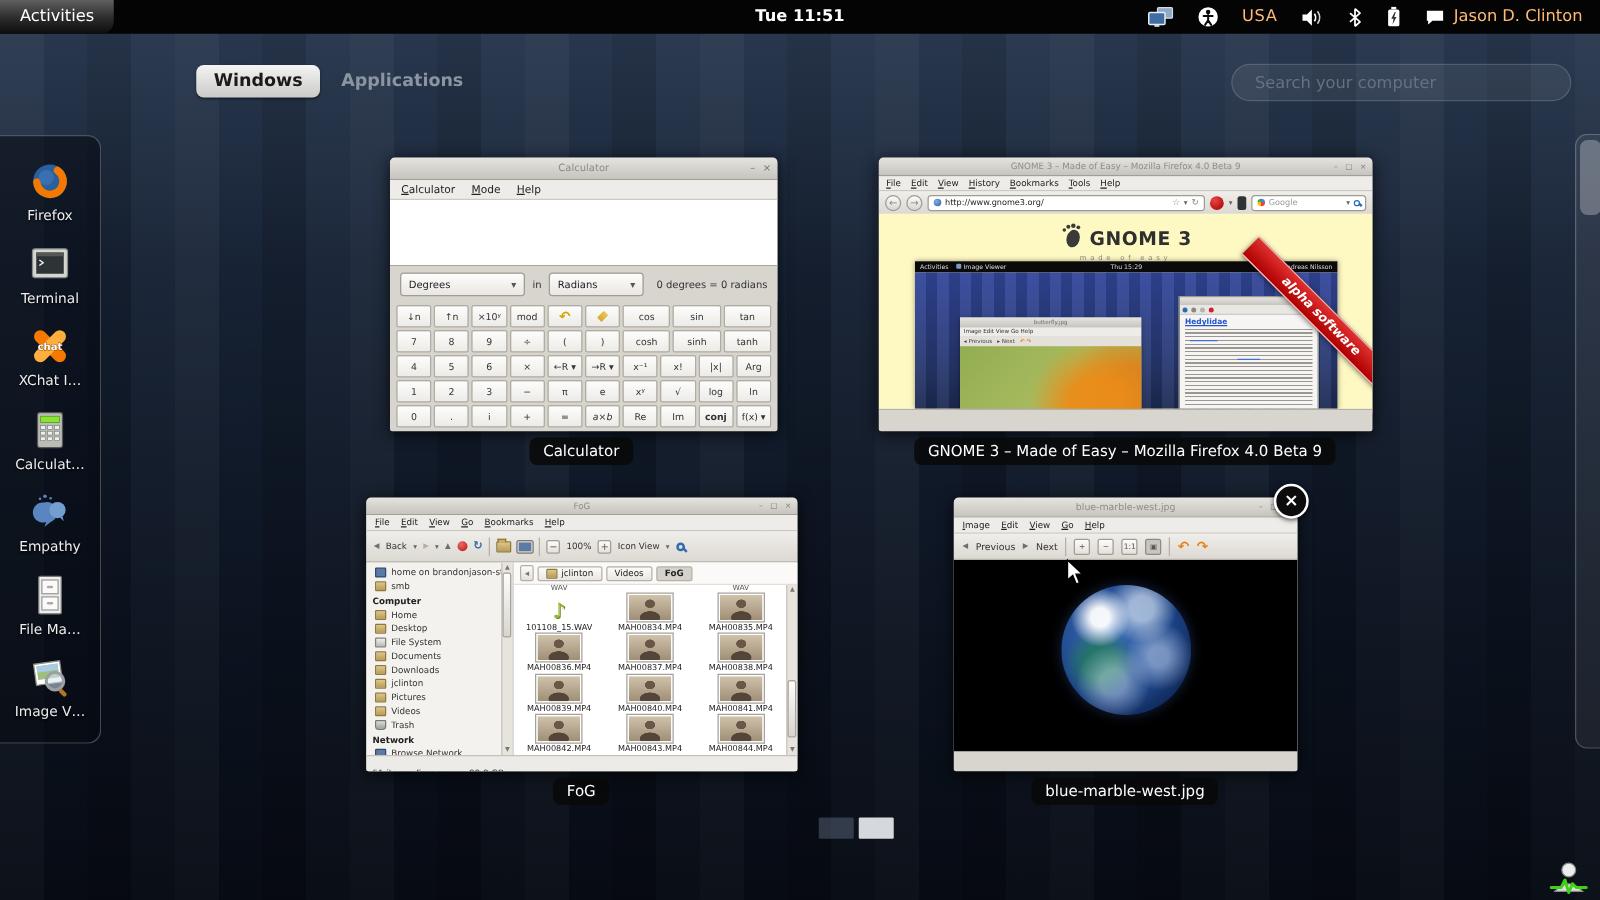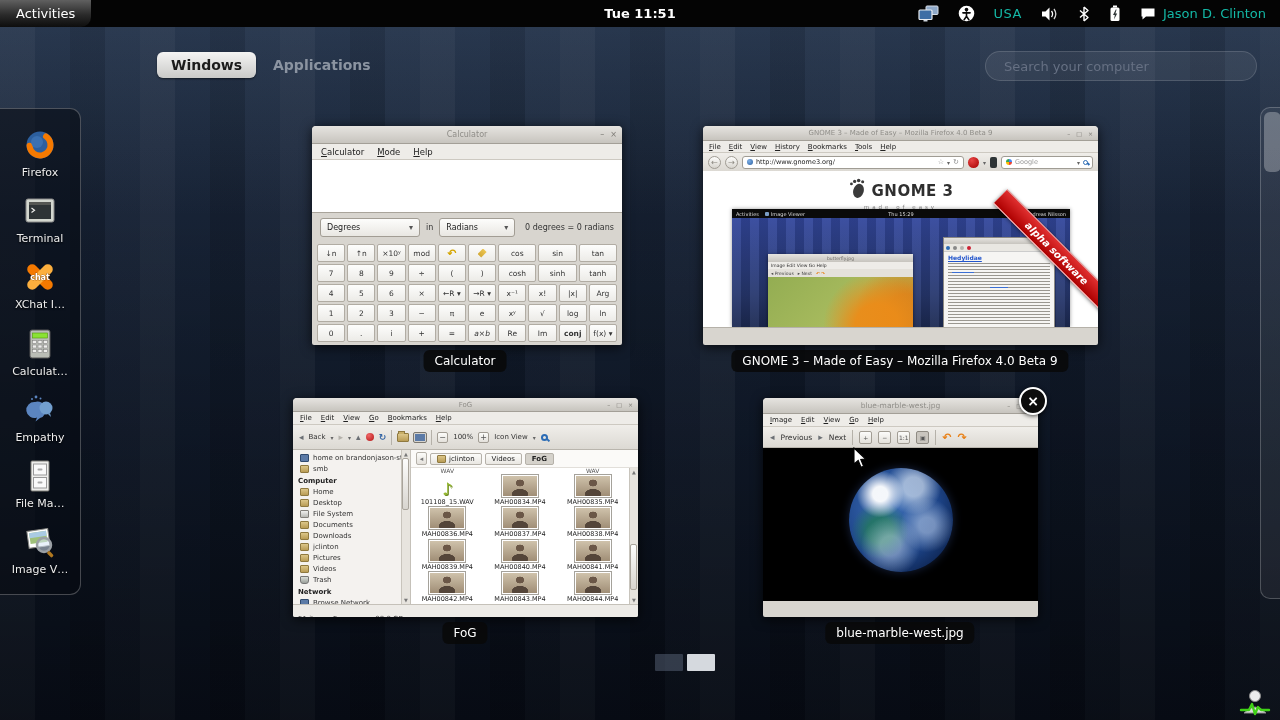--- a/index.html
+++ b/index.html
@@ -11,21 +11,21 @@
     background:
       linear-gradient(180deg, rgba(90,115,150,.22), rgba(10,16,28,0) 30%, rgba(0,0,0,.38) 100%),
       repeating-linear-gradient(90deg, rgba(255,255,255,.045) 0 35px, rgba(255,255,255,0) 35px 70px, rgba(0,0,0,.14) 70px 105px, rgba(255,255,255,.02) 105px 140px),
       linear-gradient(180deg,#1d2a3e,#111b2c 60%,#0b1220);}
 
   
   .topbar{position:absolute;left:0;top:0;width:1280px;height:27px;background:#040404;display:flex;align-items:center;z-index:50;}
   .activities-btn{height:27px;padding:0 16px;display:flex;align-items:center;color:#fff;font-size:13px;
     background:linear-gradient(#606060,#2a2a2a 55%,#0d0d0d);border-radius:0 0 10px 0;cursor:default;}
   .clock{position:absolute;left:50%;transform:translateX(-50%);color:#fff;font-weight:bold;font-size:13px;}
-  .status-area{margin-left:auto;display:flex;align-items:center;gap:19px;padding-right:14px;color:#14b8a6;font-size:13px;}
+  .status-area{margin-left:auto;display:flex;align-items:center;gap:19px;padding-right:14px;color:#fdba74;font-size:13px;}
   .status-area svg{display:block;}
   .kbd-layout{letter-spacing:.5px;}
   .user-item{display:flex;align-items:center;gap:7px;}
 
   
   .tab-windows{position:absolute;left:157px;top:52px;background:linear-gradient(#f4f4f3,#cacac8);color:#1b1b1b;
     font-weight:bold;font-size:14px;padding:5px 14px;border-radius:6px;box-shadow:0 1px 2px rgba(0,0,0,.5);}
   .tab-apps{position:absolute;left:273px;top:57px;color:#8b94a1;font-weight:bold;font-size:14px;}
   .search-box{position:absolute;left:985px;top:51px;width:272px;height:30px;border-radius:15px;
     background:rgba(255,255,255,.07);border:1px solid rgba(255,255,255,.14);}
@@ -101,21 +101,21 @@
   .abp-icon{width:11px;height:11px;border-radius:50%;background:radial-gradient(circle at 35% 30%,#e84444,#a40000);flex:none;}
   .ext-icon{width:7px;height:11px;background:#2e3436;border-radius:2px;flex:none;}
   .tiny-caret{color:#666;font-size:6px;}
   .tiny-caret::before{content:"▾";}
   .search-field{width:92px;height:13px;background:#fff;border:1px solid #a09c94;border-radius:3px;display:flex;
     align-items:center;gap:3px;padding:0 4px;font-size:6.5px;color:#999;flex:none;}
   .g-icon{width:6px;height:6px;border-radius:50%;flex:none;
     background:conic-gradient(#4285f4 0 25%,#ea4335 0 50%,#fbbc05 0 75%,#34a853 0);}
   .mini-mag{width:5px;height:5px;border:1.5px solid #2c6cb5;border-radius:50%;position:relative;flex:none;}
   .mini-mag::after{content:"";position:absolute;width:3px;height:1.5px;background:#2c6cb5;right:-3px;bottom:-1px;transform:rotate(45deg);}
-  .ff-content{position:relative;height:156px;background:#ffffff;overflow:hidden;}
+  .ff-content{position:relative;height:156px;background:#fef9c3;overflow:hidden;}
   .gnome-logo{position:absolute;top:7px;left:50%;transform:translateX(-50%);display:flex;flex-direction:column;align-items:center;}
   .logo-row{display:flex;align-items:center;gap:5px;}
   .logo-title{font-size:15px;font-weight:bold;color:#2f2f2f;letter-spacing:.5px;}
   .logo-tagline{font-size:5.5px;color:#8a8a8a;letter-spacing:3px;margin-top:1px;}
   .shot{position:absolute;left:29px;top:38px;width:338px;height:118px;box-shadow:0 0 4px rgba(0,0,0,.4);}
   .shot-topbar{height:9px;background:#0a0a0a;color:#ddd;font-size:5px;display:flex;align-items:center;gap:6px;padding:0 4px;position:relative;}
   .shot-appicon{width:4px;height:4px;background:#7a9cc4;border-radius:1px;display:inline-block;margin-right:2px;}
   .shot-clock{position:absolute;left:50%;transform:translateX(-50%);}
   .shot-user{margin-left:auto;display:flex;align-items:center;gap:2px;}
   .shot-user::before{content:"";width:4px;height:4px;background:#fff;border-radius:1px;display:inline-block;}

